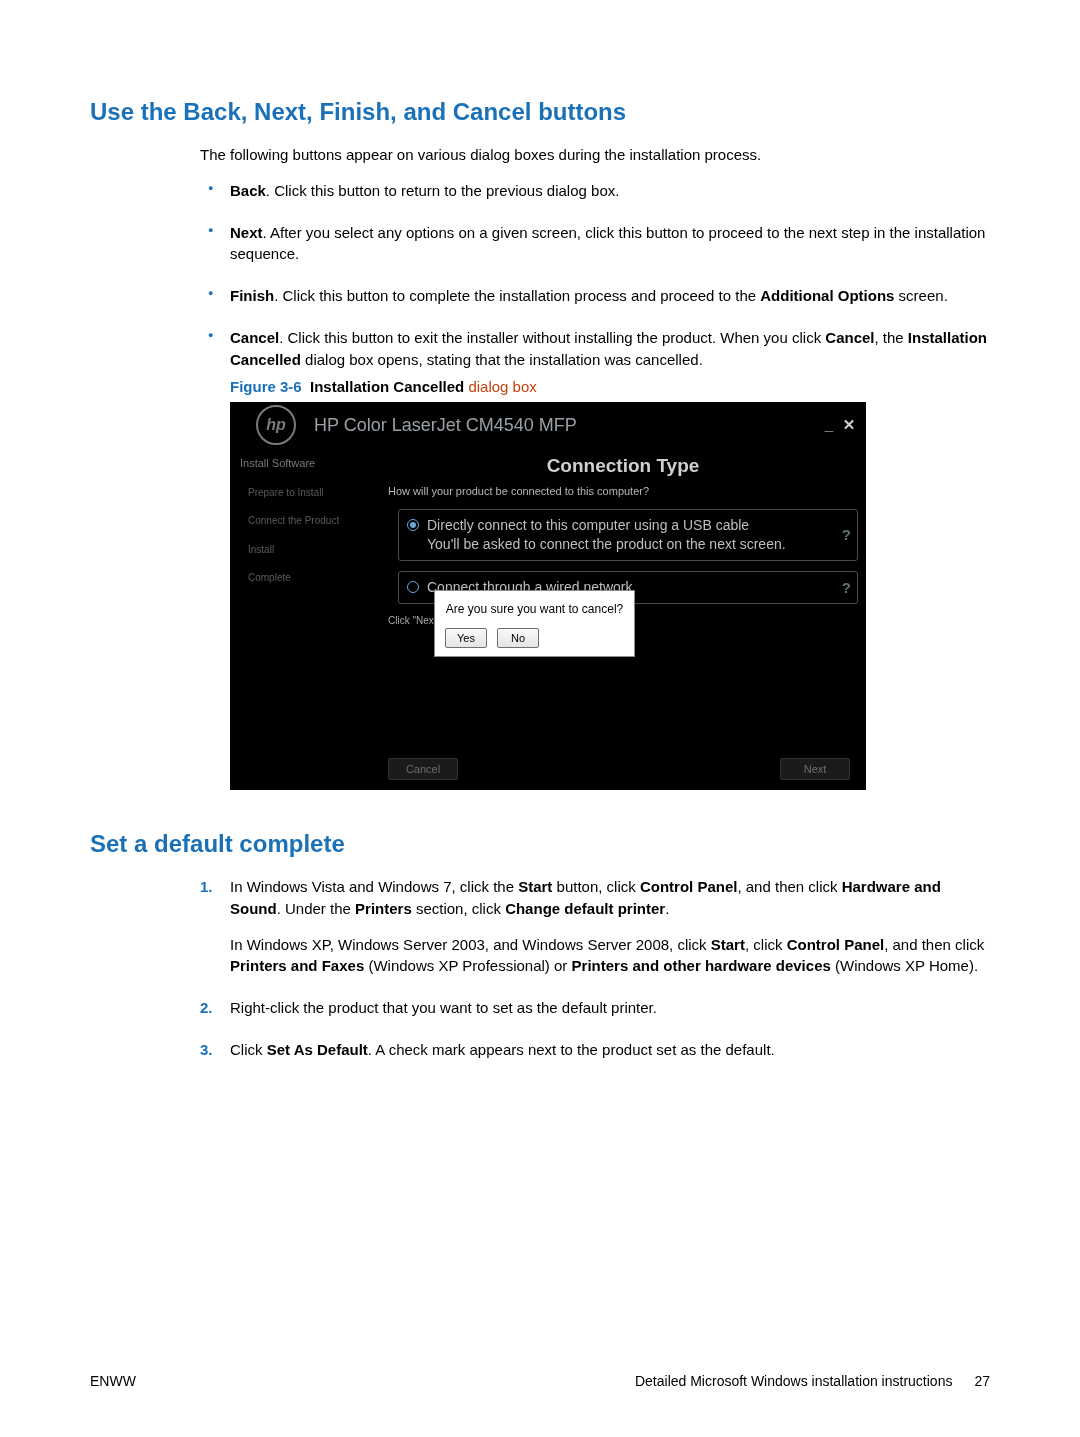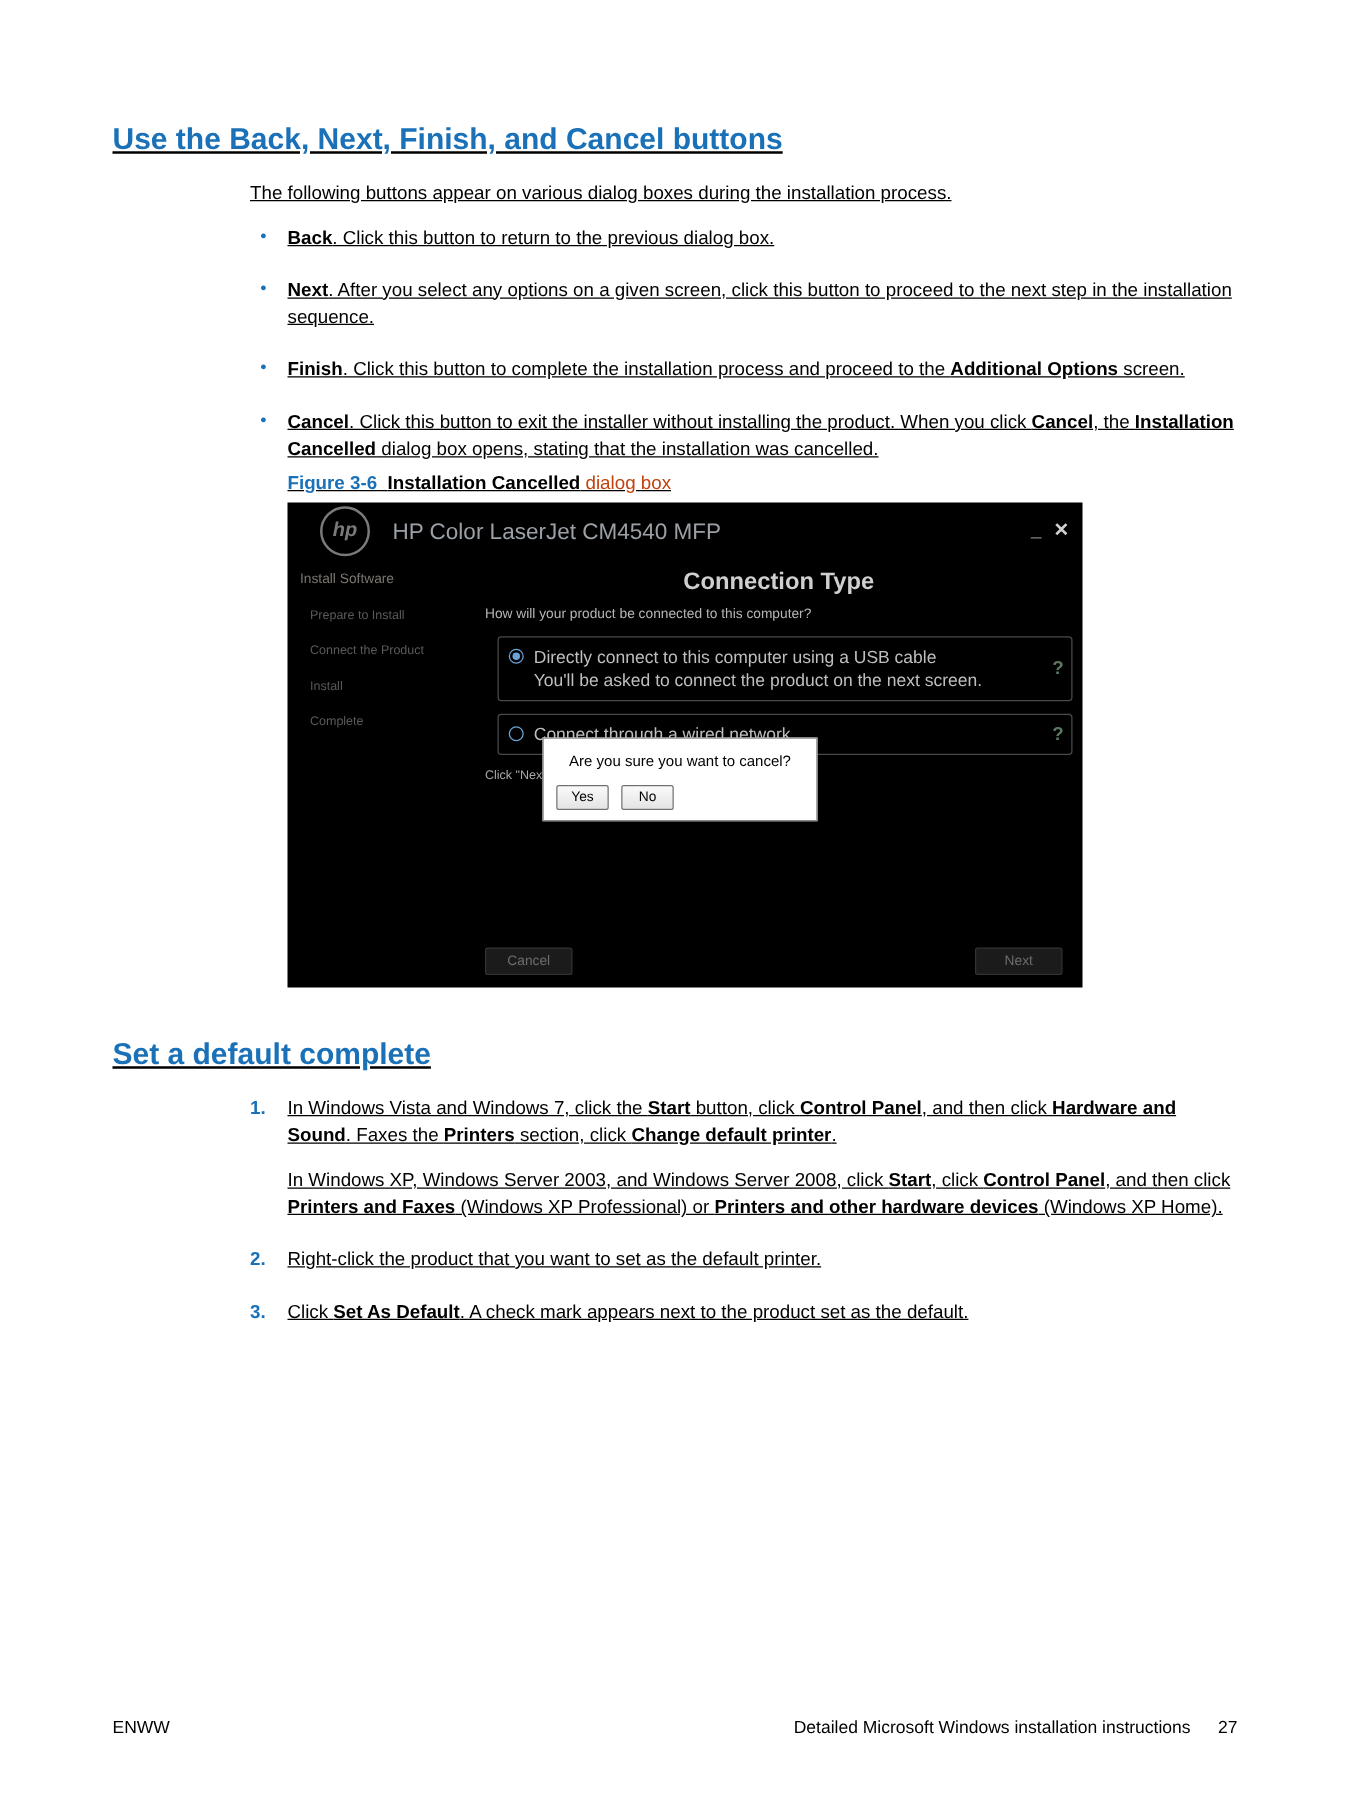--- a/index.html
+++ b/index.html
@@ -8,21 +8,20 @@
     color: #000;
     margin: 0;
     background: #fff;
   }
   .page {
     width: 1080px;
     height: 1437px;
     box-sizing: border-box;
     padding: 90px 90px 40px 90px;
     position: relative;
-    text-decoration: underline;
   }
   h2.section {
     color: #1a71b8;
     font-size: 24px;
     font-weight: bold;
     margin: 8px 0 18px 0;
   }
   .body-text {
     margin-left: 110px;
     line-height: 1.45;
@@ -199,21 +198,21 @@
     font-size: 15px;
   }
   .clicknext {
     color: #a9a9a9;
     font-size: 10px;
     margin: 10px 0 0 0;
   }
   .confirm {
     position: absolute;
     top: 142px; left: 54px;
-    width: 220px;
+    width: 201px;
     background: #fff;
     border: 1px solid #8a8a8a;
     padding: 10px 10px 8px 10px;
     box-sizing: border-box;
     text-align: center;
     font-size: 12px;
     color: #000;
   }
   .confirm .btnrow {
     margin-top: 10px;
@@ -338,21 +337,21 @@
         </div>
       </li>
     </ul>
   </div>
 
   <h2 class="section">Set a default complete</h2>
 
   <div class="body-text">
     <ol class="numbers">
       <li>
-        <span>In Windows Vista and Windows 7, click the </span><b>Start</b><span> button, click </span><b>Control Panel</b><span>, and then click </span><b>Hardware and Sound</b><span>. Faxes the </span><b>Printers</b><span> section, click </span><b>Change default printer</b><span>.</span>
+        <span>In Windows Vista and Windows 7, click the </span><b>Start</b><span> button, click </span><b>Control Panel</b><span>, and then click </span><b>Hardware and Sound</b><span>. Under the </span><b>Printers</b><span> section, click </span><b>Change default printer</b><span>.</span>
         <span class="step-para-gap">
           <span>In Windows XP, Windows Server 2003, and Windows Server 2008, click </span><b>Start</b><span>, click </span><b>Control Panel</b><span>, and then click </span><b>Printers and Faxes</b><span> (Windows XP Professional) or </span><b>Printers and other hardware devices</b><span> (Windows XP Home).</span>
         </span>
       </li>
       <li>Right-click the product that you want to set as the default printer.</li>
       <li>
         <span>Click </span><b>Set As Default</b><span>. A check mark appears next to the product set as the default.</span>
       </li>
     </ol>
   </div>

